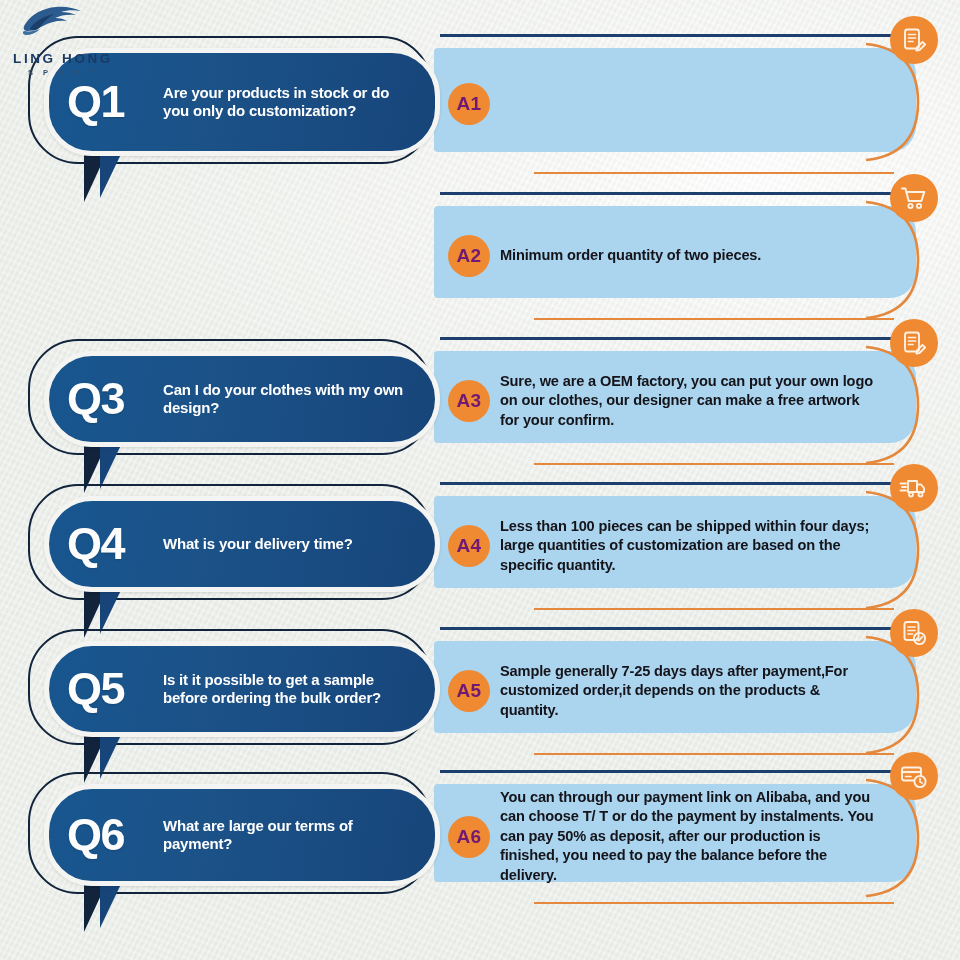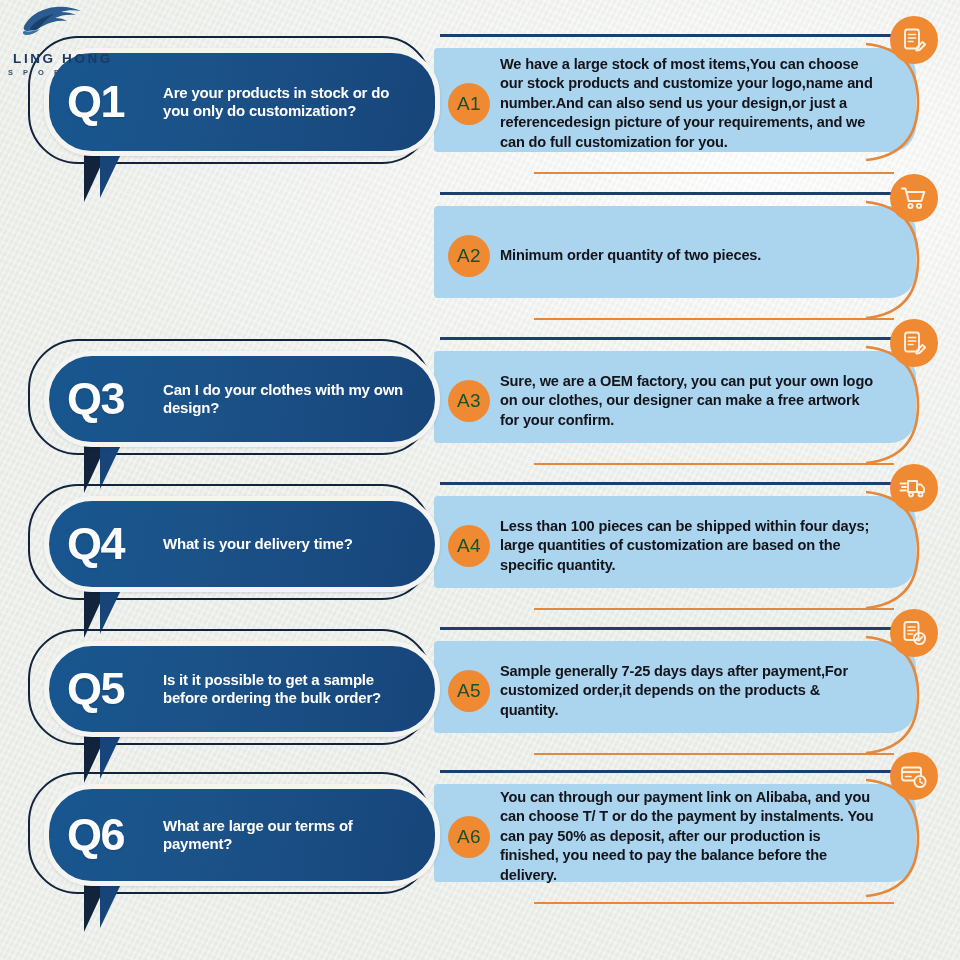--- a/index.html
+++ b/index.html
@@ -42,21 +42,21 @@
     letter-spacing: 2.6px;
     color: #1b3a63;
     text-align: center;
     margin-top: 13px;
   }
   .logo-sub {
     font-size: 7.5px;
     font-weight: 700;
     letter-spacing: 4px;
     color: #33506f;
-    text-align: left;
+    text-align: center;
     margin-top: 2px;
   }
 
   
   .faq-list {
     position: absolute;
     left: 0; top: 0;
     width: 960px;
   }
 
@@ -114,23 +114,23 @@
   }
 
   .badge {
     position: absolute;
     left: 14px;
     top: 50%;
     transform: translateY(-50%);
     width: 42px; height: 42px;
     border-radius: 50%;
     background: #ef8a33;
-    color: #14532d;
+    color: #701a75;
     font-size: 19px;
-    font-weight: 400;
+    font-weight: 700;
     display: flex;
     align-items: center;
     justify-content: center;
     letter-spacing: .3px;
   }
 
   .topic-icon {
     position: absolute;
     right: -14px;
     top: -18px;
@@ -225,21 +225,20 @@
 <div class="faq-list">
     <div class="faq-row" style="top: 34px; height: 140px;">
     <div class="answer-wrap">
       <div class="answer-topline"></div>
       <div class="answer-frame"></div>
       <svg class="answer-curve" viewBox="0 0 64 120" preserveAspectRatio="none">
         <path d="M6 2 C 46 6, 58 30, 58 60 C 58 90, 46 114, 6 118" fill="none" stroke="#e3883c" stroke-width="2.6"></path>
       </svg>
       <div class="answer-bottomline"></div>
       <div class="badge">A1</div>
-      <div class="answer-text">We have a large stock of most items,You can choose our stock products and customize your logo,name and number.And can also send us your design,or just a referencedesign picture of your requirements, and we can do full customization for you.</div>
       <div class="topic-icon">
           <svg width="28" height="28" viewBox="0 0 28 28">
             <rect x="5" y="3.5" width="14" height="19" rx="2.5" fill="none" stroke="#fdf1e4" stroke-width="1.9"></rect>
             <line x1="8.5" y1="8.5" x2="15.5" y2="8.5" stroke="#fdf1e4" stroke-width="1.7" stroke-linecap="round"></line>
             <line x1="8.5" y1="12" x2="15.5" y2="12" stroke="#fdf1e4" stroke-width="1.7" stroke-linecap="round"></line>
             <line x1="8.5" y1="15.5" x2="13" y2="15.5" stroke="#fdf1e4" stroke-width="1.7" stroke-linecap="round"></line>
             <path d="M17 21.5l5.5-5.6 2.6 2.6-5.6 5.5-3.1.6z" fill="none" stroke="#fdf1e4" stroke-width="1.9" stroke-linejoin="round"></path>
           </svg>
         </div>
     </div>

